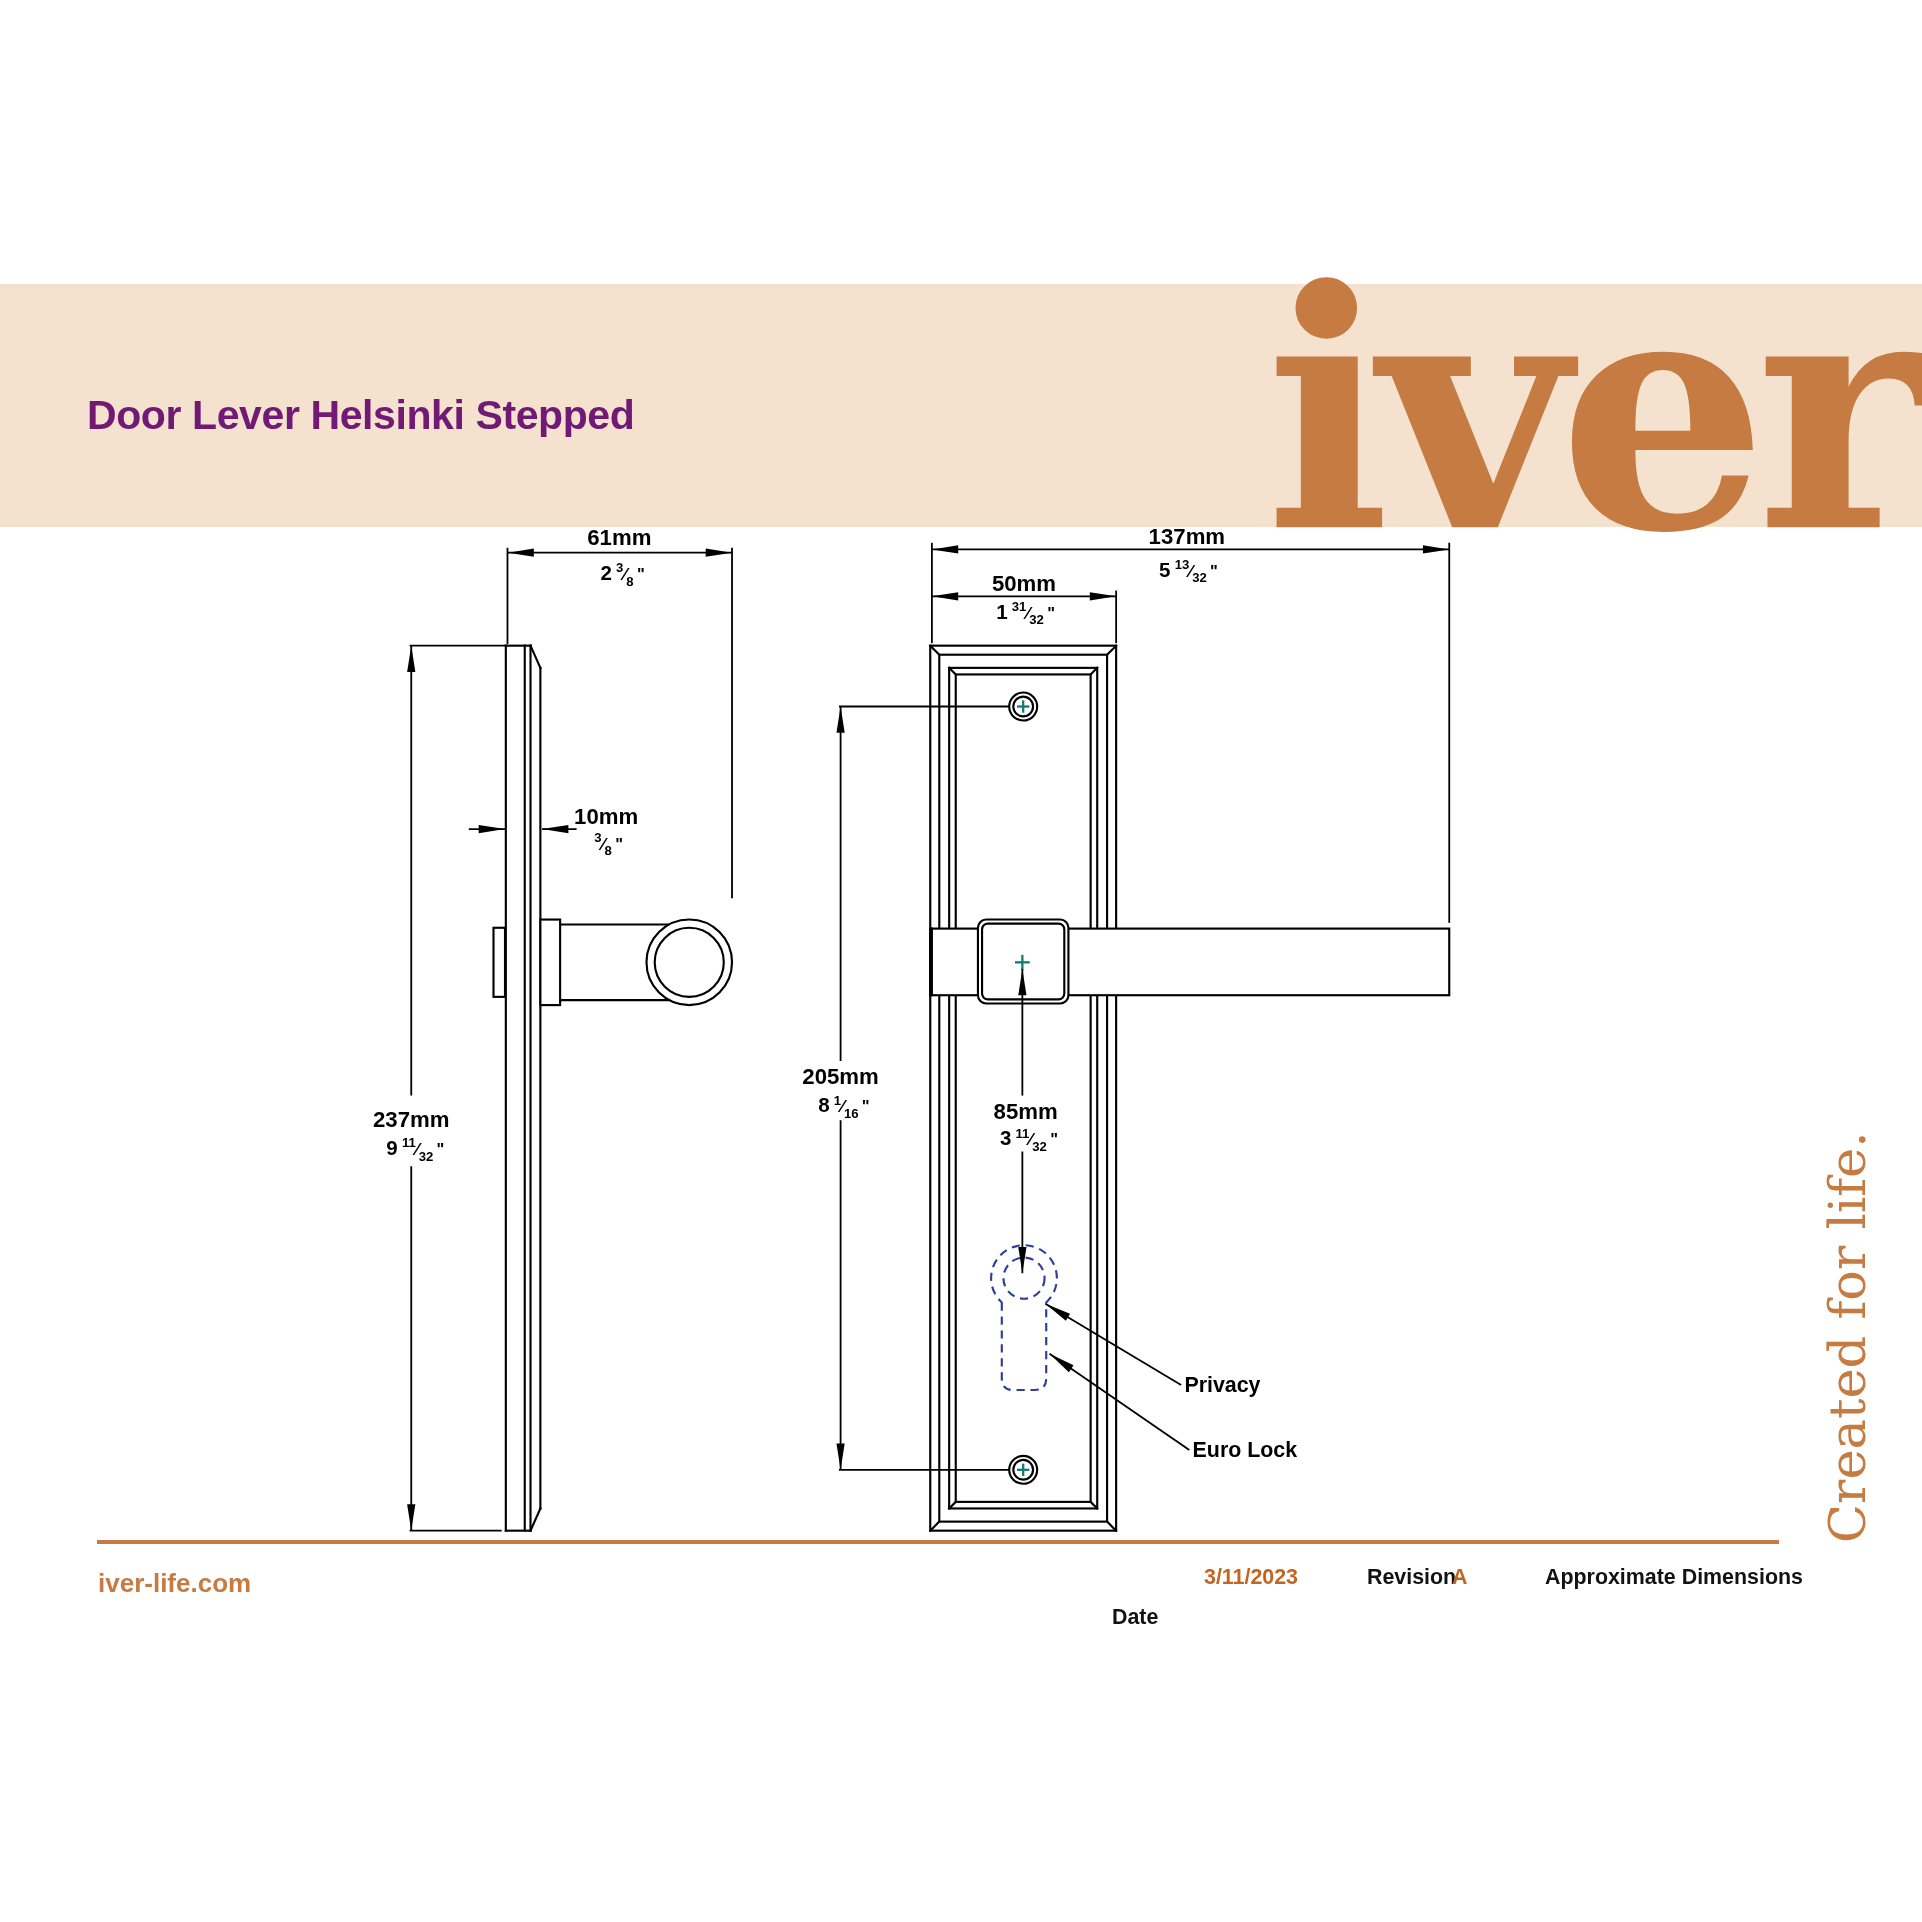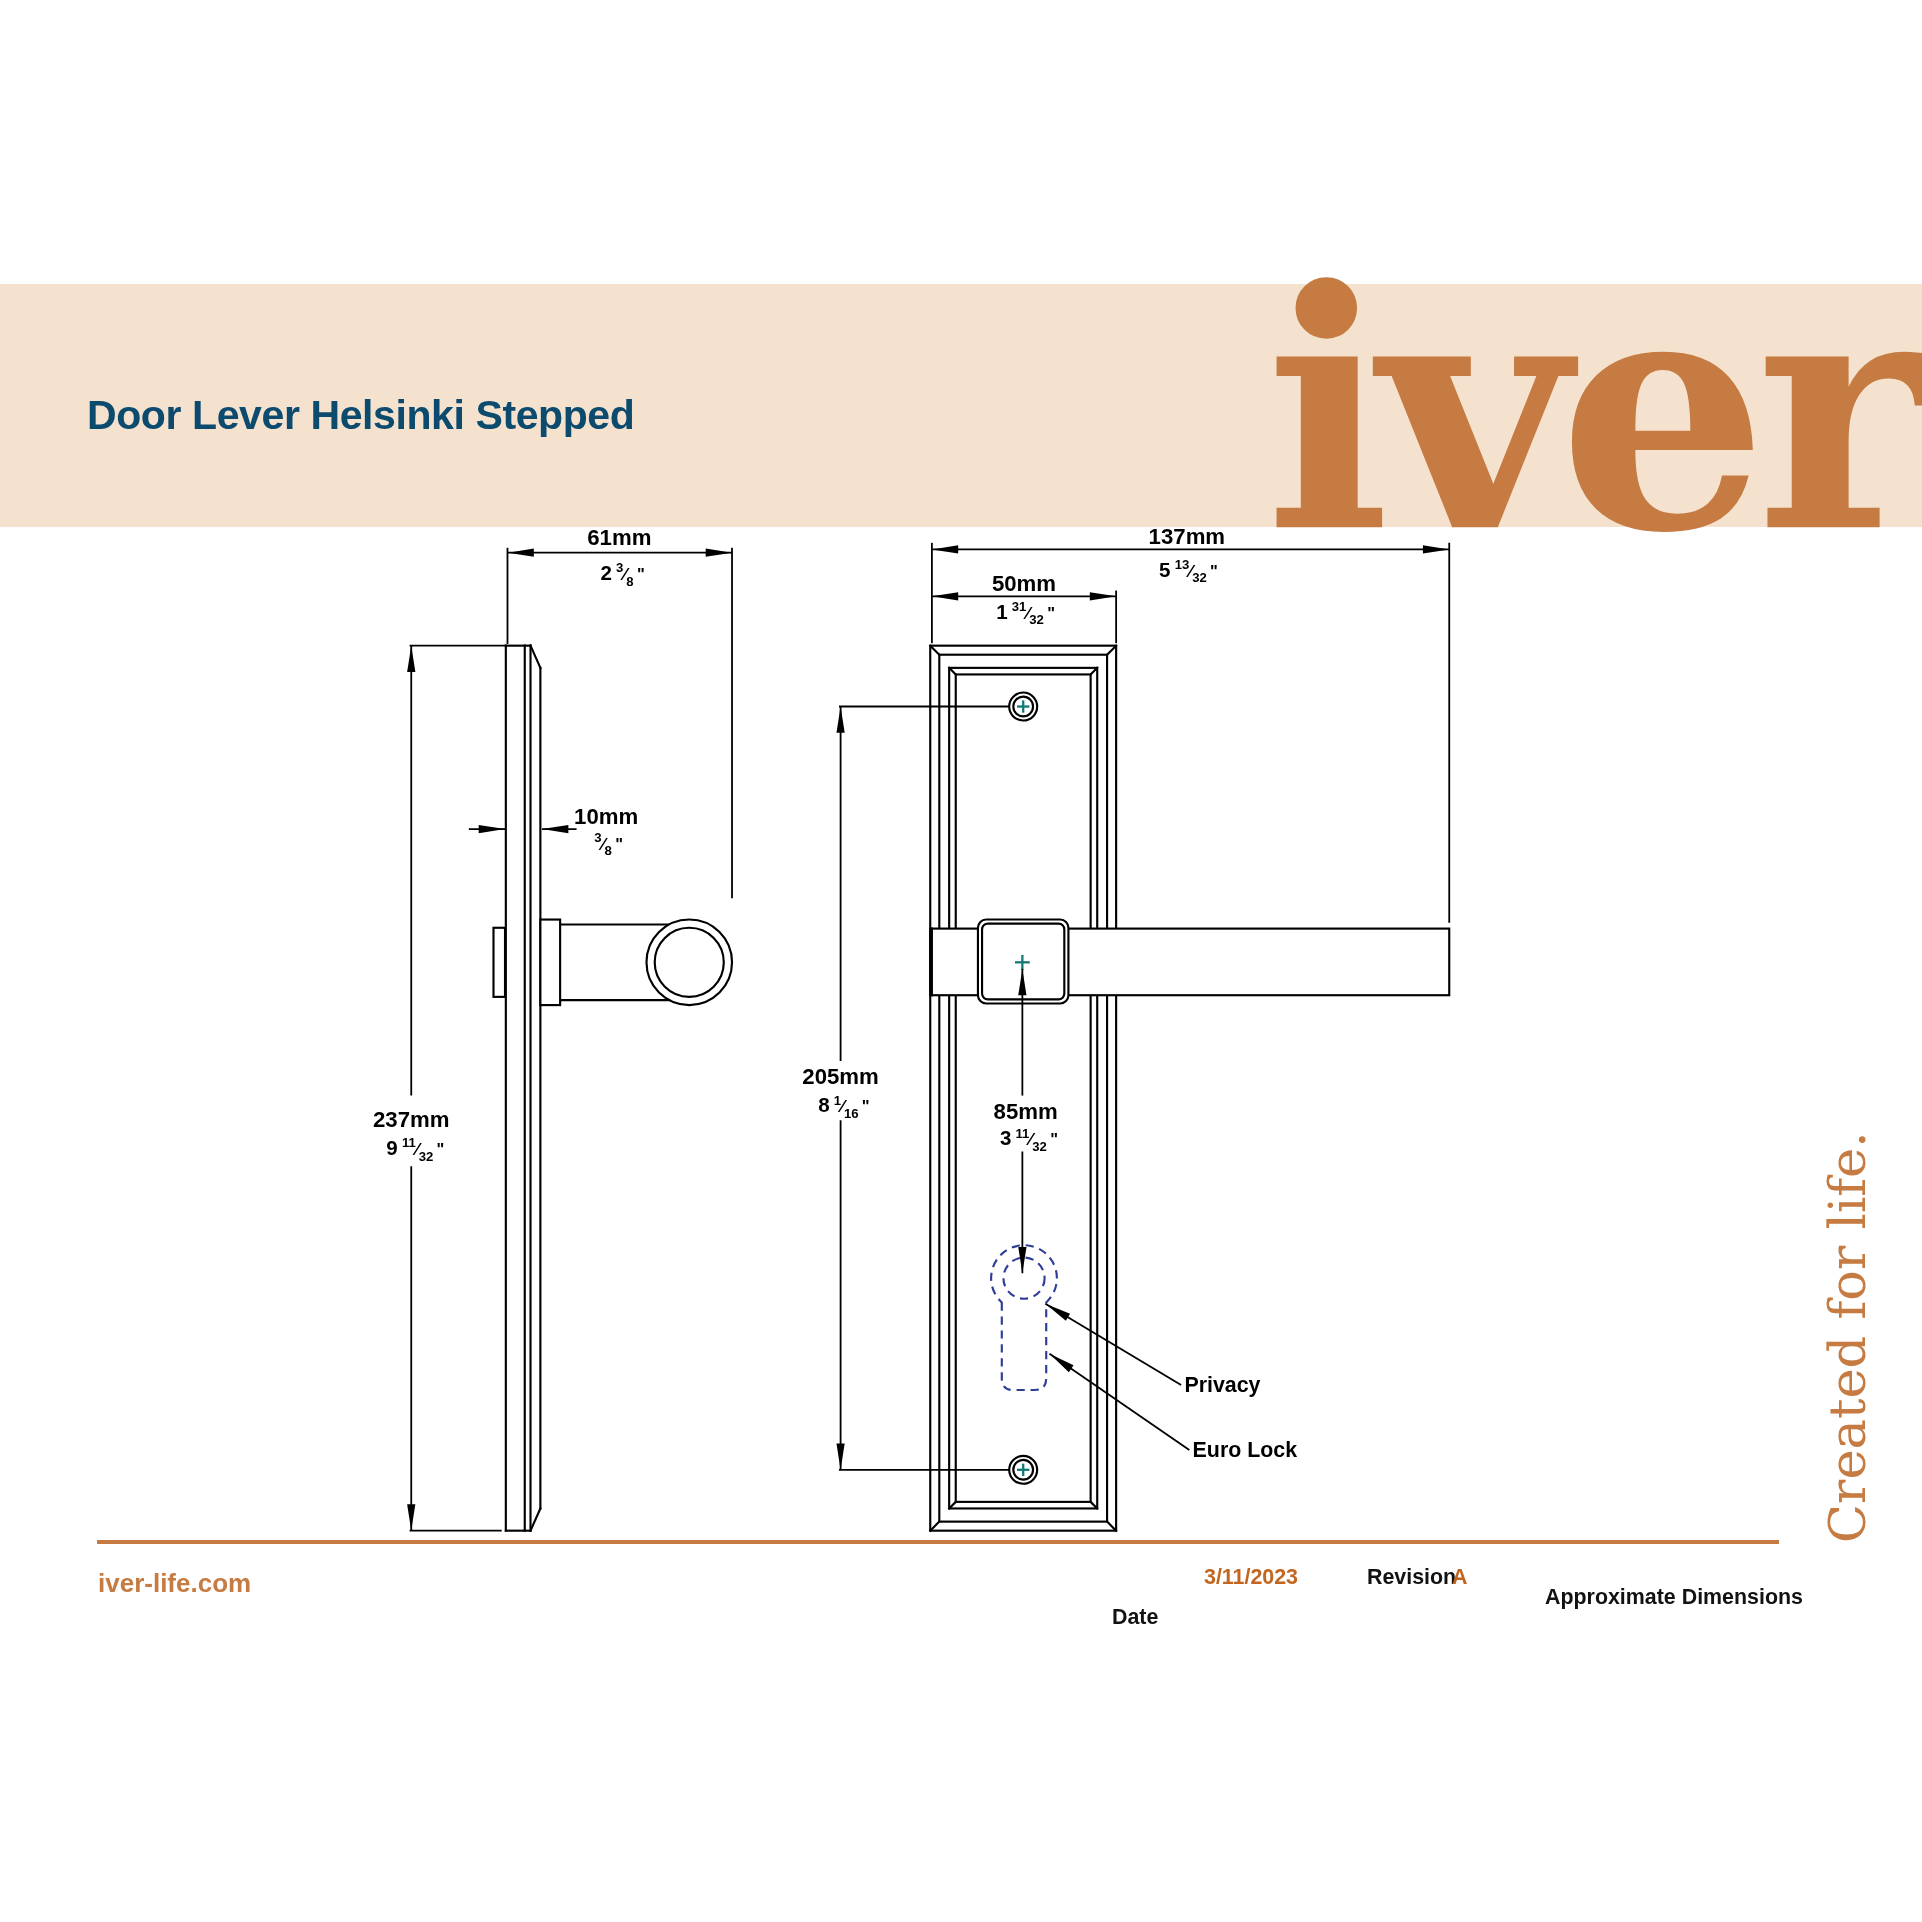--- a/index.html
+++ b/index.html
@@ -14,41 +14,41 @@
     font-size:41px;font-weight:bold;letter-spacing:-0.4px;
   }
   
   .rule{position:absolute;left:97px;top:1540px;width:1682px;height:4.1px;}
   .f-web{position:absolute;left:98px;top:1558px;font-size:26px;font-weight:bold;}
   .f-small{position:absolute;top:1565px;font-size:21.4px;font-weight:bold;color:#121212;}
   .f-date-l{left:1112px;margin-top:40px;}
   .f-date-v{left:1204px;}
   .f-rev-l{left:1367px;}
   .f-rev-v{left:1452px;}
-  .f-approx{left:1545px;margin-top:20px;}
+  .f-approx{left:1545px;}
   
   svg.sheet{position:absolute;left:0;top:0;}
   .ln{stroke:#000;stroke-width:2.6;fill:none;stroke-linecap:square;}
   .lnw{stroke:#000;stroke-width:2.6;fill:#fff;}
   .dim{stroke:#000;stroke-width:2.2;fill:none;}
   .dm{font-family:"Liberation Sans",sans-serif;font-weight:bold;font-size:27px;fill:#000;}
   .lab{font-family:"Liberation Sans",sans-serif;font-weight:bold;font-size:26px;fill:#000;}
   .fw{font-size:25px;}
   .fn{font-size:16px;}
   .fs{font-size:21px;}
   .fq{font-size:20px;}
   .imp{font-family:"Liberation Sans",sans-serif;font-weight:bold;fill:#000;}
   .logo-t{font-family:"DejaVu Serif",serif;font-weight:bold;letter-spacing:-14px;}
   .tag-t{font-family:"DejaVu Serif",serif;font-size:62px;}
 </style>
 </head>
 <body>
 
 <div class="banner" style="background: rgb(245, 226, 206);"></div>
-<div class="title" style="color: #0c4a6e;">Door Lever Helsinki Stepped</div>
+<div class="title" style="color: #701a75;">Door Lever Helsinki Stepped</div>
 
 <svg class="sheet" width="1923" height="1923" viewBox="0 0 2338 2338">
   <defs>
     <marker id="arr" viewBox="0 0 34 14" refX="33" refY="7" markerWidth="34" markerHeight="14" orient="auto-start-reverse" markerUnits="userSpaceOnUse">
       <path d="M33,7 L1,2 L1,12 Z" fill="#000"></path>
     </marker>
   </defs>
 
   <text class="logo-t" x="2332" y="641" text-anchor="end" font-size="400" fill="#C57B42">iver</text>
   <text class="tag-t" transform="translate(2268,1876) rotate(-90)" fill="#C57B42">Created for life.</text>

